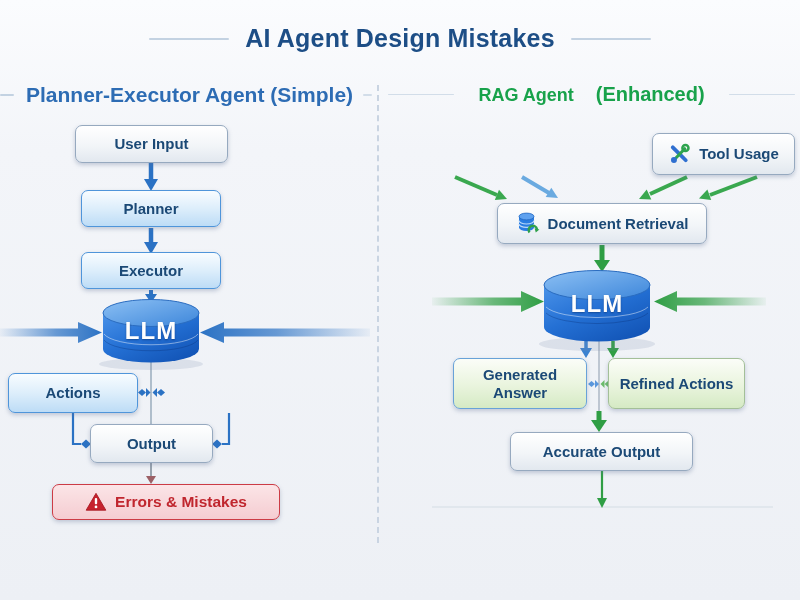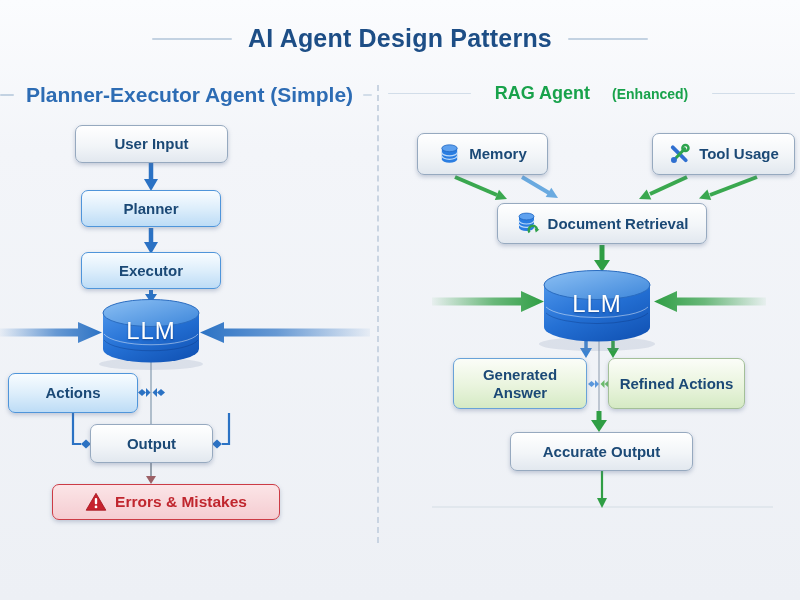--- a/index.html
+++ b/index.html
@@ -10,37 +10,37 @@
   }
   .overlay{position:absolute;left:0;top:0;width:800px;height:600px;}
   .title-row{position:absolute;top:24px;left:0;width:800px;display:flex;align-items:center;justify-content:center;gap:16px;}
   .title-row h1{margin:0;font-size:25px;font-weight:bold;color:#1d4e86;letter-spacing:.2px;}
   .rule{height:2px;background:#c3d2e2;border-radius:1px;}
   .w80{width:80px;}
   .hdr-left{position:absolute;left:0;top:83px;width:372px;display:flex;align-items:center;}
   .hdr-right{position:absolute;left:388px;top:83px;width:407px;display:flex;align-items:center;justify-content:center;gap:24px;}
   .hdr-blue{font-size:21px;font-weight:bold;color:#2d6cb4;margin:0 10px 0 12px;white-space:nowrap;}
   .hdr-green{font-size:18px;font-weight:bold;color:#18a24b;white-space:nowrap;}
-  .hdr-green-sub{font-size:14px;font-weight:bold;color:#18a24b;margin-left:22px;}
+  .hdr-green-sub{font-size:20px;font-weight:bold;color:#18a24b;margin-left:22px;}
   .divider{position:absolute;left:377px;top:85px;height:458px;border-left:2px dashed #c9d4e2;}
   .node{
     position:absolute;box-sizing:border-box;border-radius:7px;
     display:flex;align-items:center;justify-content:center;gap:8px;
     font-size:15px;font-weight:bold;color:#1b4976;text-align:center;line-height:1.15;
     box-shadow:0 2px 4px rgba(96,115,148,.35);
   }
   .n-white{background:linear-gradient(180deg,#ffffff 0%,#f2f5f8 55%,#e2e8ef 100%);border:1.5px solid #96a9bf;}
   .n-blue{background:linear-gradient(180deg,#f8fcff 0%,#ddeefb 50%,#bddcf6 100%);border:1.6px solid #4f95da;}
   .n-green{background:linear-gradient(180deg,#fbfdf8 0%,#e9f4dd 55%,#d5eac4 100%);}
   .b-blue{border:1.6px solid #68a2d8;}
   .b-green{border:1.5px solid #a3bf98;}
   .n-red{background:linear-gradient(180deg,#fbe5e7 0%,#f5ccd1 100%);border:1.8px solid #cc3b45;color:#c0262e;font-size:15.5px;}
   .nicon{display:inline-flex;align-items:center;}
   .llm-label{position:absolute;display:flex;align-items:center;justify-content:center;
-    color:#ffffff;font-size:24px;font-weight:normal;letter-spacing:1px;
+    color:#ffffff;font-size:24px;font-weight:bold;letter-spacing:1px;
     text-shadow:0 1px 2px rgba(0,30,80,.45);text-align:right;}
 </style>
 </head>
 <body>
 
 <div class="canvas">
 
   <svg class="overlay" viewBox="0 0 800 600">
     <defs>
       <linearGradient id="gbl" x1="0" y1="0" x2="1" y2="0">
@@ -185,21 +185,21 @@
       <ellipse cx="597" cy="344" rx="58" ry="7" fill="rgba(120,140,170,0.18)"></ellipse>
       <path d="M544,285 L544,327 A53,14.5 0 0 0 650,327 L650,285 Z" fill="url(#cylbody)"></path>
       <path d="M546,307 A53,14.5 0 0 0 648,307" stroke="rgba(255,255,255,0.45)" stroke-width="1" fill="none"></path>
       <path d="M546,313 A53,14.5 0 0 0 648,313" stroke="rgba(10,50,120,0.35)" stroke-width="1" fill="none"></path>
       <ellipse cx="597" cy="285" rx="53" ry="14.5" fill="url(#cyltop)" stroke="#2a6cc0" stroke-width="1"></ellipse>
     </g>
   </svg>
 
   <div class="title-row">
     <span class="rule w80"></span>
-    <h1>AI Agent Design Patterns</h1>
+    <h1>AI Agent Design Mistakes</h1>
     <span class="rule w80"></span>
   </div>
 
   <div class="divider"></div>
 
   <div class="hdr-left">
     <span class="rule" style="width:14px"></span>
     <span class="hdr-blue">Planner-Executor Agent (Simple)</span>
     <span class="rule" style="flex:1;height:1.5px;background:#d2dde9"></span>
   </div>
@@ -234,31 +234,20 @@
     <span class="nicon">
       <svg width="22" height="20" viewBox="0 0 24 22">
         <path d="M12,1.5 L22.8,20 H1.2 Z" fill="#c6222d" stroke="#a91b25" stroke-width="1" stroke-linejoin="round"></path>
         <rect x="10.7" y="6.5" width="2.6" height="7" rx="1.2" fill="#ffffff"></rect>
         <circle cx="12" cy="16.4" r="1.5" fill="#ffffff"></circle>
       </svg>
     </span>
     <span>Errors &amp; Mistakes</span>
   </div>
 
-  <div class="node n-white" style="left:417px;top:133px;width:131px;height:42px">
-    <span class="nicon">
-      <svg width="23" height="23" viewBox="0 0 24 24">
-        <path d="M4,5.5 L4,17 A8,3.6 0 0 0 20,17 L20,5.5 Z" fill="#2a7de1"></path>
-        <path d="M4,9.8 A8,3.6 0 0 0 20,9.8" stroke="#bcd9f8" stroke-width="1.3" fill="none"></path>
-        <path d="M4,13.4 A8,3.6 0 0 0 20,13.4" stroke="#bcd9f8" stroke-width="1.3" fill="none"></path>
-        <ellipse cx="12" cy="5.5" rx="8" ry="3.6" fill="#5ea1ef" stroke="#1f66c0" stroke-width="0.8"></ellipse>
-      </svg>
-    </span>
-    <span>Memory</span>
-  </div>
   <div class="node n-white" style="left:652px;top:133px;width:143px;height:42px">
     <span class="nicon">
       <svg width="23" height="23" viewBox="0 0 24 24">
         <line x1="5" y1="4.5" x2="18.5" y2="18" stroke="#2f6fd0" stroke-width="4" stroke-linecap="round"></line>
         <line x1="17.5" y1="6" x2="7.5" y2="16.5" stroke="#2da44e" stroke-width="3.2" stroke-linecap="round"></line>
         <circle cx="18.2" cy="5.2" r="3.2" fill="none" stroke="#2da44e" stroke-width="2.6"></circle>
         <circle cx="6.2" cy="17.8" r="3.1" fill="#2f6fd0"></circle>
       </svg>
     </span>
     <span>Tool Usage</span>

